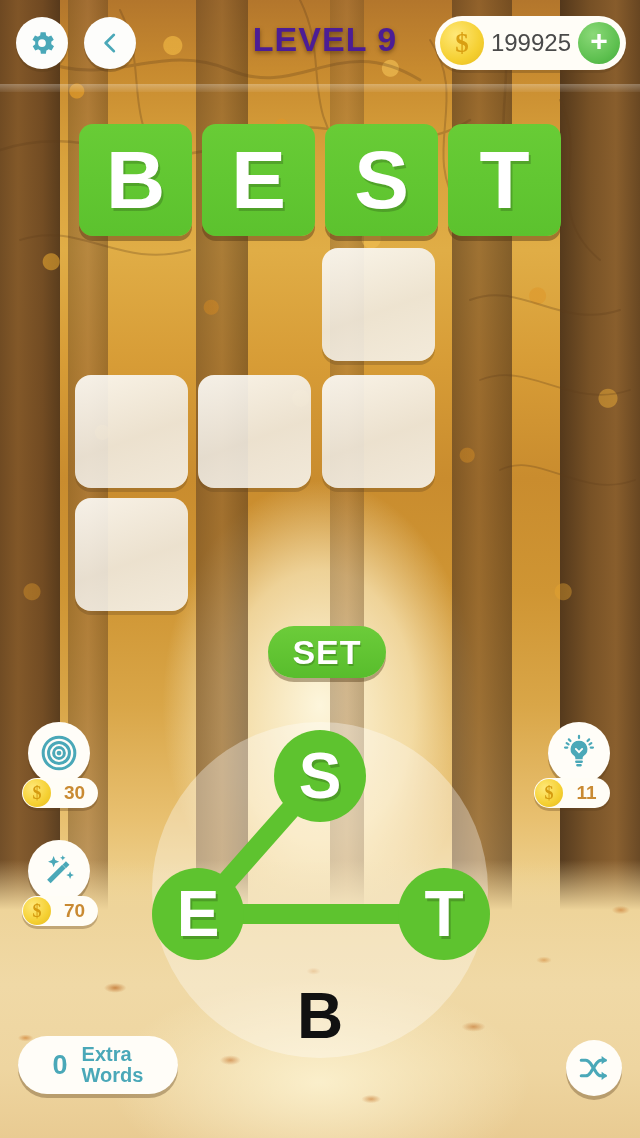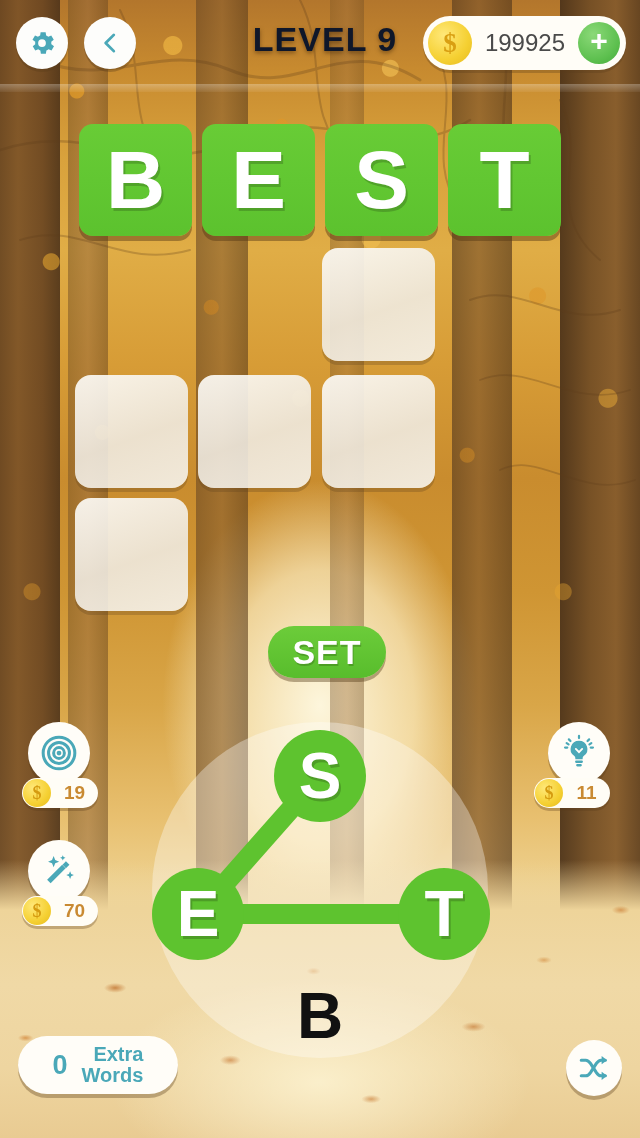--- a/index.html
+++ b/index.html
@@ -103,35 +103,35 @@
   .header { position:absolute; left:0; top:0; width:640px; height:86px; z-index:20; }
   .circle-btn {
     position:absolute; top:17px; width:52px; height:52px; border-radius:50%;
     background:#fdfdfb; display:flex; align-items:center; justify-content:center;
     box-shadow:0 3px 0 rgba(90,60,25,.35);
   }
   #settings-btn { left:16px; }
   #back-btn { left:84px; }
   .level-title {
     position:absolute; left:10px; right:0; top:20px; text-align:center;
-    font-size:34px; font-weight:bold; color:#0f172a; letter-spacing:1px;
+    font-size:34px; font-weight:bold; color:#4c1d95; letter-spacing:1px;
     text-shadow:0 2px 4px rgba(70,40,10,.55);
   }
   .coin-bar {
     position:absolute; right:14px; top:16px; height:54px; min-width:152px;
     background:#fffdf7; border-radius:27px; display:flex; align-items:center;
     padding:0 6px 0 5px; box-shadow:0 3px 0 rgba(90,60,25,.3);
   }
   .coin-ico {
     width:44px; height:44px; border-radius:50%;
     background:radial-gradient(circle at 36% 32%, #ffe879, #f5d032 60%, #e5b91c 100%);
     display:flex; align-items:center; justify-content:center;
     color:#d99f12; font-size:27px; font-weight:bold; font-family:"Liberation Serif", serif;
   }
-  .coin-amount { flex:1; text-align:center; font-size:24px; color:#4a4a4a; padding:0 13px;
+  .coin-amount { flex:1; text-align:center; font-size:24px; color:#4a4a4a; padding:0 7px;
                  font-family:"Liberation Sans", sans-serif; }
   .plus-btn {
     width:42px; height:42px; border-radius:50%;
     background:radial-gradient(circle at 36% 30%, #8bd978, #5cbf4e 65%, #45a93c 100%);
     color:#fff; font-size:30px; line-height:38px; text-align:center; font-weight:bold;
   }
 
   
   .word-row { position:absolute; left:0; top:124px; width:640px; height:114px; z-index:15;
               display:flex; justify-content:center; gap:10px; }
@@ -204,21 +204,21 @@
   }
   .node.off { background:transparent; color:#111111; }
 
   
   .extra-words {
     position:absolute; left:18px; top:1036px; width:160px; height:58px; border-radius:29px;
     background:#fffdf8; display:flex; align-items:center; justify-content:center; gap:14px;
     box-shadow:0 4px 0 rgba(90,60,25,.35); z-index:20;
   }
   .ew-count { font-size:27px; font-weight:bold; color:#4aa8b8; }
-  .ew-label { font-size:20px; font-weight:bold; color:#4aa8b8; line-height:1.05; text-align:right; }
+  .ew-label { font-size:20px; font-weight:bold; color:#4aa8b8; line-height:1.05; text-align:left; }
   .shuffle-btn {
     position:absolute; right:18px; top:1040px; width:56px; height:56px; border-radius:50%;
     background:#fffdf8; display:flex; align-items:center; justify-content:center;
     box-shadow:0 4px 0 rgba(90,60,25,.35); z-index:20;
   }
 </style>
 </head>
 <body>
 
 <div id="bg">
@@ -295,21 +295,21 @@
   <div class="power-circle">
     <svg width="38" height="38" viewBox="0 0 24 24">
       <circle cx="12" cy="12" r="10" fill="none" stroke="#4aa8b8" stroke-width="1.9"></circle>
       <circle cx="12" cy="12" r="6.6" fill="none" stroke="#4aa8b8" stroke-width="1.9"></circle>
       <circle cx="12" cy="12" r="3.4" fill="none" stroke="#4aa8b8" stroke-width="1.9"></circle>
       <circle cx="12" cy="12" r="1.5" fill="#4aa8b8"></circle>
     </svg>
   </div>
   <div class="price-pill">
     <div class="price-coin">$</div>
-    <div class="price-val">19</div>
+    <div class="price-val">30</div>
   </div>
 </div>
 
 <div class="power" id="wand-power">
   <div class="power-circle">
     <svg width="38" height="38" viewBox="0 0 24 24">
       <path d="M4.5 19.5 L14 10 L16.2 12.2 L6.7 21.7 Z" fill="#4aa8b8" transform="translate(0,-2)"></path>
       <path d="M14.2 8 L16.4 5.8 L18.6 8 L16.4 10.2 Z" fill="#4aa8b8"></path>
       <path d="M8.6 2.6 L9.6 5.1 L12.1 6.1 L9.6 7.1 L8.6 9.6 L7.6 7.1 L5.1 6.1 L7.6 5.1 Z" fill="#4aa8b8"></path>
       <path d="M19 12.2 L19.7 13.9 L21.4 14.6 L19.7 15.3 L19 17 L18.3 15.3 L16.6 14.6 L18.3 13.9 Z" fill="#4aa8b8"></path>

